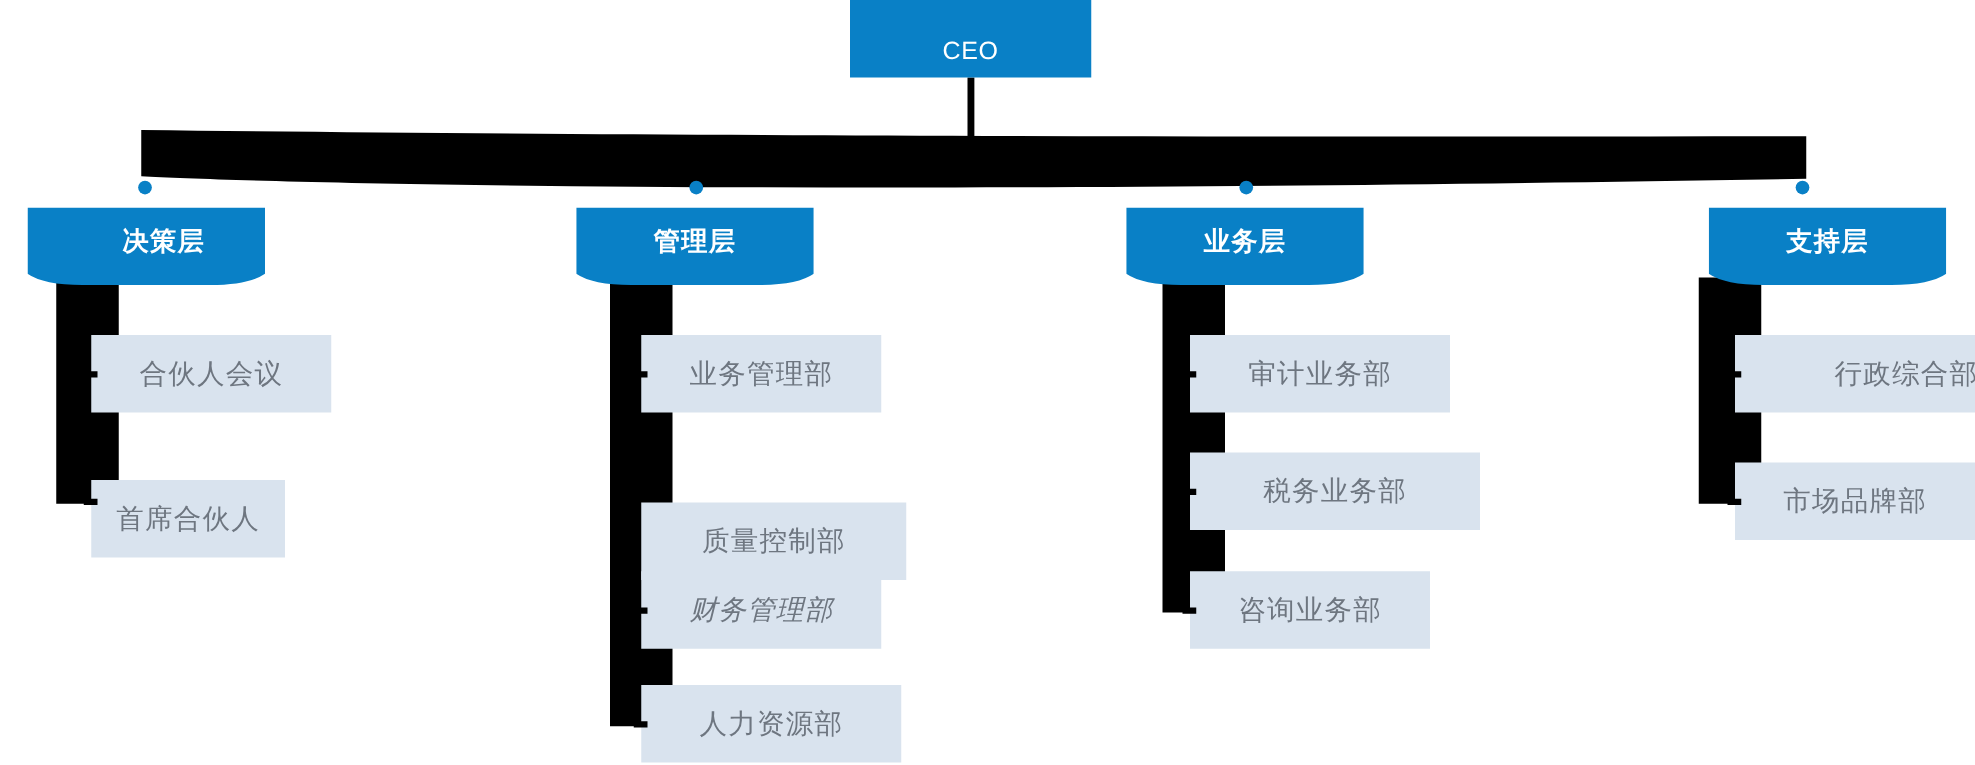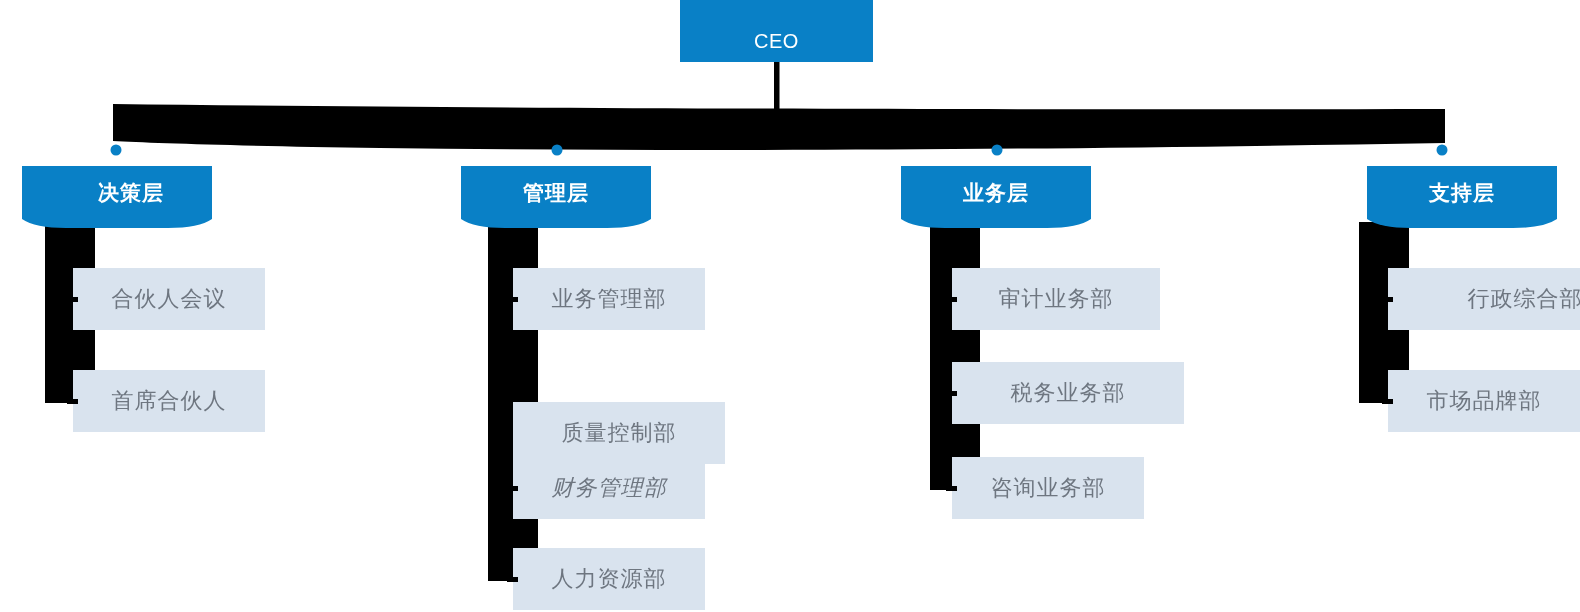--- a/index.html
+++ b/index.html
@@ -85,21 +85,21 @@
 <div class="branch-box" style="left: 22px; padding-left: 28px;">
       <svg class="branch-shape" width="190" height="62" viewBox="0 0 190 62">
         <path d="M0,0 H190 V53 Q177,62 146,62 H44 Q13,62 0,53 Z"></path>
       </svg>
       <span class="branch-label">决策层</span>
     </div>
     <div class="child-box" style="left: 73px; top: 268px; width: 192px; height: 62px;">
       <span class="child-label">合伙人会议</span>
     </div>
     <div class="stub" style="left: 67px; top: 296.5px;"></div>
-    <div class="child-box" style="left: 73px; top: 370px; width: 192px; height: 62px;">
+    <div class="child-box" style="left: 73px; top: 384px; width: 155px; height: 62px;">
       <span class="child-label">首席合伙人</span>
     </div>
     <div class="stub" style="left: 67px; top: 398.5px;"></div>
     <div class="branch-box" style="left: 461px;">
       <svg class="branch-shape" width="190" height="62" viewBox="0 0 190 62">
         <path d="M0,0 H190 V53 Q177,62 146,62 H44 Q13,62 0,53 Z"></path>
       </svg>
       <span class="branch-label">管理层</span>
     </div>
     <div class="child-box" style="left: 513px; top: 268px; width: 192px; height: 62px;">
@@ -107,21 +107,21 @@
     </div>
     <div class="stub" style="left: 507px; top: 296.5px;"></div>
     <div class="child-box" style="left: 513px; top: 362px; width: 212px; height: 62px; margin-top: 40px;">
       <span class="child-label">质量控制部</span>
     </div>
     <div class="stub" style="left: 507px; top: 390.5px;"></div>
     <div class="child-box" style="left: 513px; top: 457px; width: 192px; height: 62px; font-style: italic;">
       <span class="child-label">财务管理部</span>
     </div>
     <div class="stub" style="left: 507px; top: 485.5px;"></div>
-    <div class="child-box" style="left: 513px; top: 548px; width: 192px; height: 62px;">
+    <div class="child-box" style="left: 513px; top: 548px; width: 208px; height: 62px;">
       <span class="child-label">人力资源部</span>
     </div>
     <div class="stub" style="left: 507px; top: 576.5px;"></div>
     <div class="branch-box" style="left: 901px;">
       <svg class="branch-shape" width="190" height="62" viewBox="0 0 190 62">
         <path d="M0,0 H190 V53 Q177,62 146,62 H44 Q13,62 0,53 Z"></path>
       </svg>
       <span class="branch-label">业务层</span>
     </div>
     <div class="child-box" style="left: 952px; top: 268px; width: 208px; height: 62px;">

